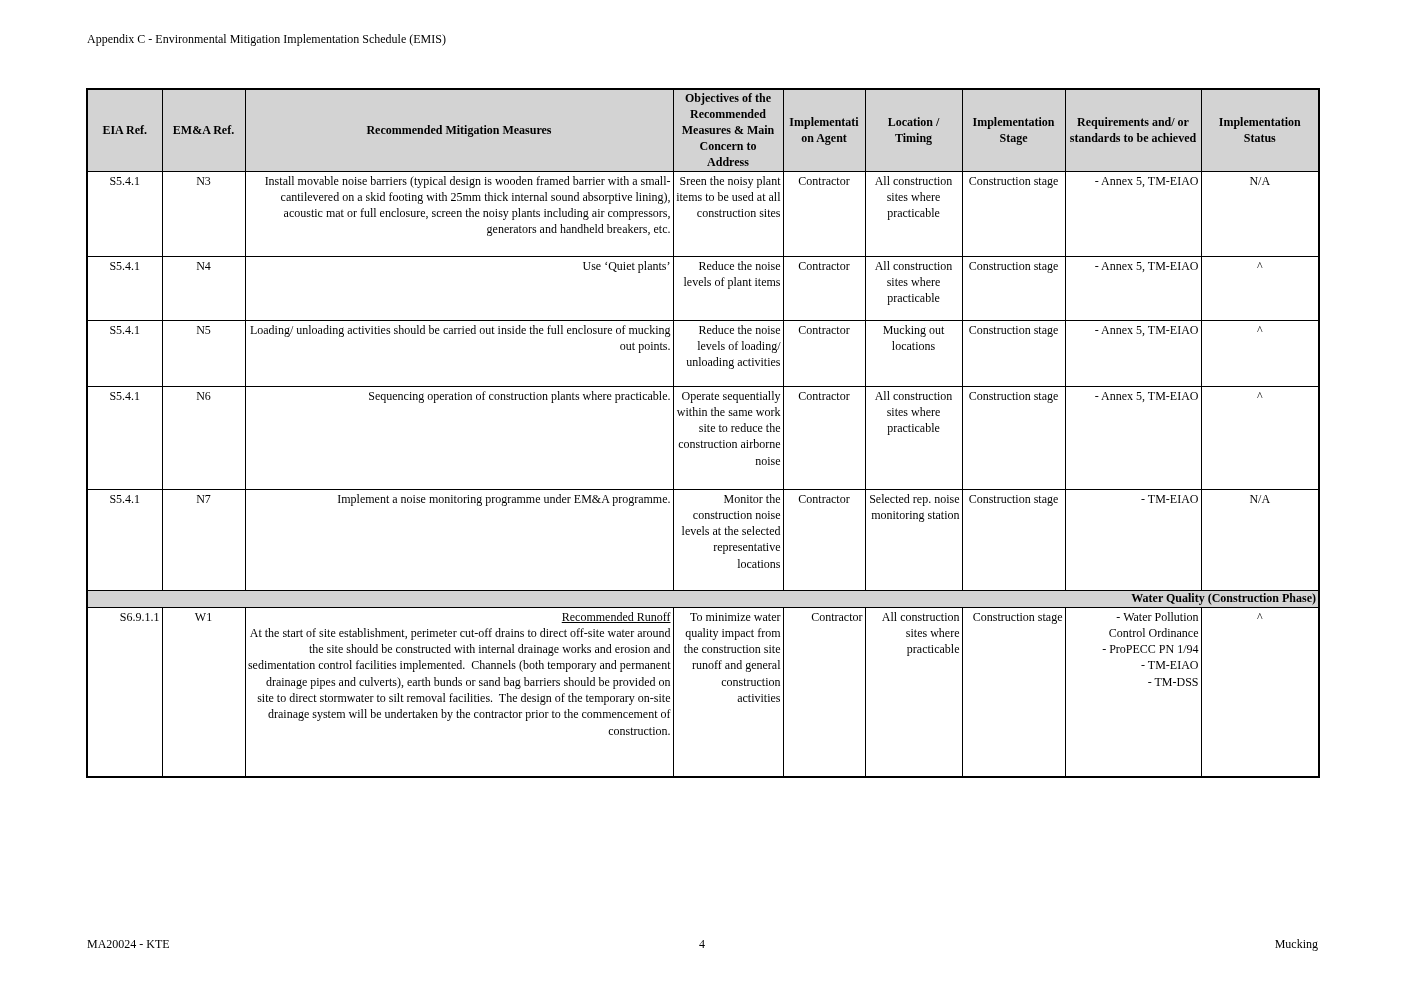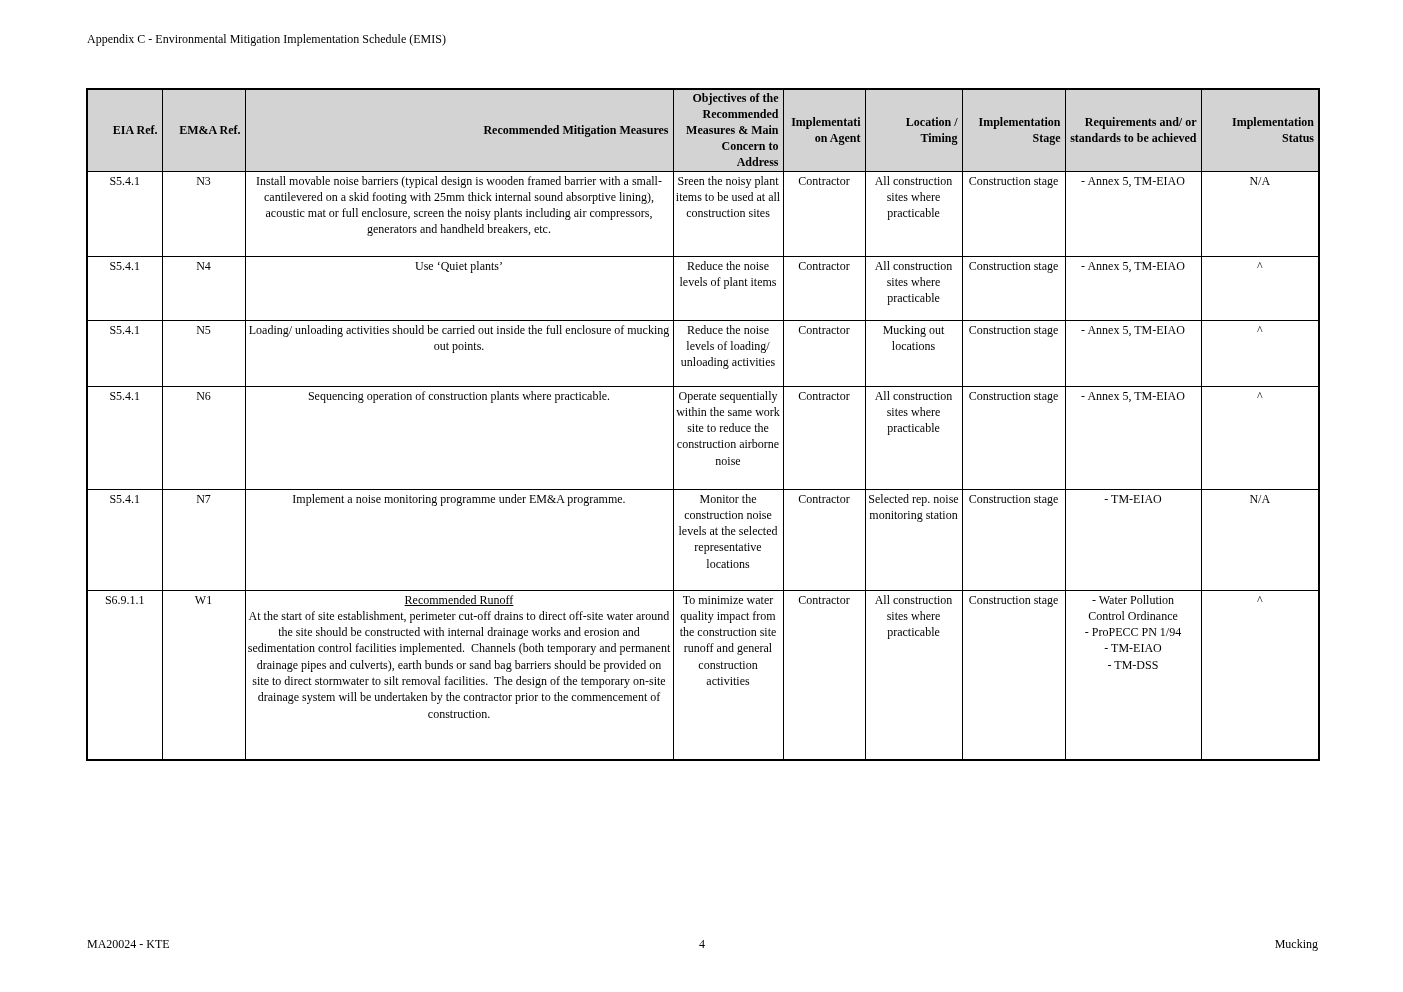--- a/index.html
+++ b/index.html
@@ -25,35 +25,35 @@
   table.emis th, table.emis td {
     border: 1px solid #000;
     vertical-align: top;
     line-height: 16.3px;
     padding: 1px 2px;
     overflow: hidden;
   }
   table.emis th {
     background: var(--hdr-bg, #d3d3d3);
     vertical-align: middle;
-    text-align: right;
+    text-align: center;
     font-weight: bold;
     line-height: 16px;
     padding: 0 4px;
     font-family: Liberation Serif, serif;
   }
   th.brk { word-break: break-all; }
   
   td:nth-child(4) { padding: 1px 3px; }          
   td:nth-child(5) { padding: 1px 4px; }          
   td:nth-child(6) { padding: 1px 2px; }          
   td:nth-child(7) { padding: 0 7px; }            
   td:nth-child(8) { padding: 1px 3px; }          
   .ta-c { text-align: center; }
-  .ta-l { text-align: center; }
+  .ta-l { text-align: right; }
   .h-hdr { height: 82px; }
   .h-r0 { height: 85px; }
   .h-r1 { height: 64px; }
   .h-r2 { height: 66px; }
   .h-r3 { height: 103px; }
   .h-r4 { height: 101px; }
   .h-sec { height: 17px; }
   .h-r5 { height: 170px; }
   tr.section-row td {
     background: var(--hdr-bg, #d3d3d3);
@@ -167,20 +167,23 @@
           <div class="m-body">Implement a noise monitoring programme under EM&amp;A programme.</div>
         </td>
     <td class="ta-l">Monitor the construction noise levels at the selected representative locations</td>
     <td class="ta-c">Contractor</td>
     <td class="ta-l">Selected rep. noise monitoring station</td>
     <td class="ta-c">Construction stage</td>
     <td class="ta-l req">- TM-EIAO</td>
     <td class="ta-c">N/A</td>
   </tr>
 
+  <tr class="h-sec section-row">
+    <td colspan="9" class="ta-l">Water Quality (Construction Phase)</td>
+  </tr>
 
   <tr class="h-r5">
     <td class="ta-l">S6.9.1.1</td>
     <td class="ta-c">W1</td>
     <td class="ta-l">
       <div class="m-title">Recommended Runoff</div>
       <div class="m-body">At the start of site establishment, perimeter cut-off drains to direct off-site water around the site should be constructed with internal drainage works and erosion and sedimentation control facilities implemented.  Channels (both temporary and permanent drainage pipes and culverts), earth bunds or sand bag barriers should be provided on site to direct stormwater to silt removal facilities.  The design of the temporary on-site drainage system will be undertaken by the contractor prior to the commencement of construction.</div>
     </td>
     <td class="ta-l">To minimize water quality impact from the construction site runoff and general construction activities</td>
     <td class="ta-l">Contractor</td>

